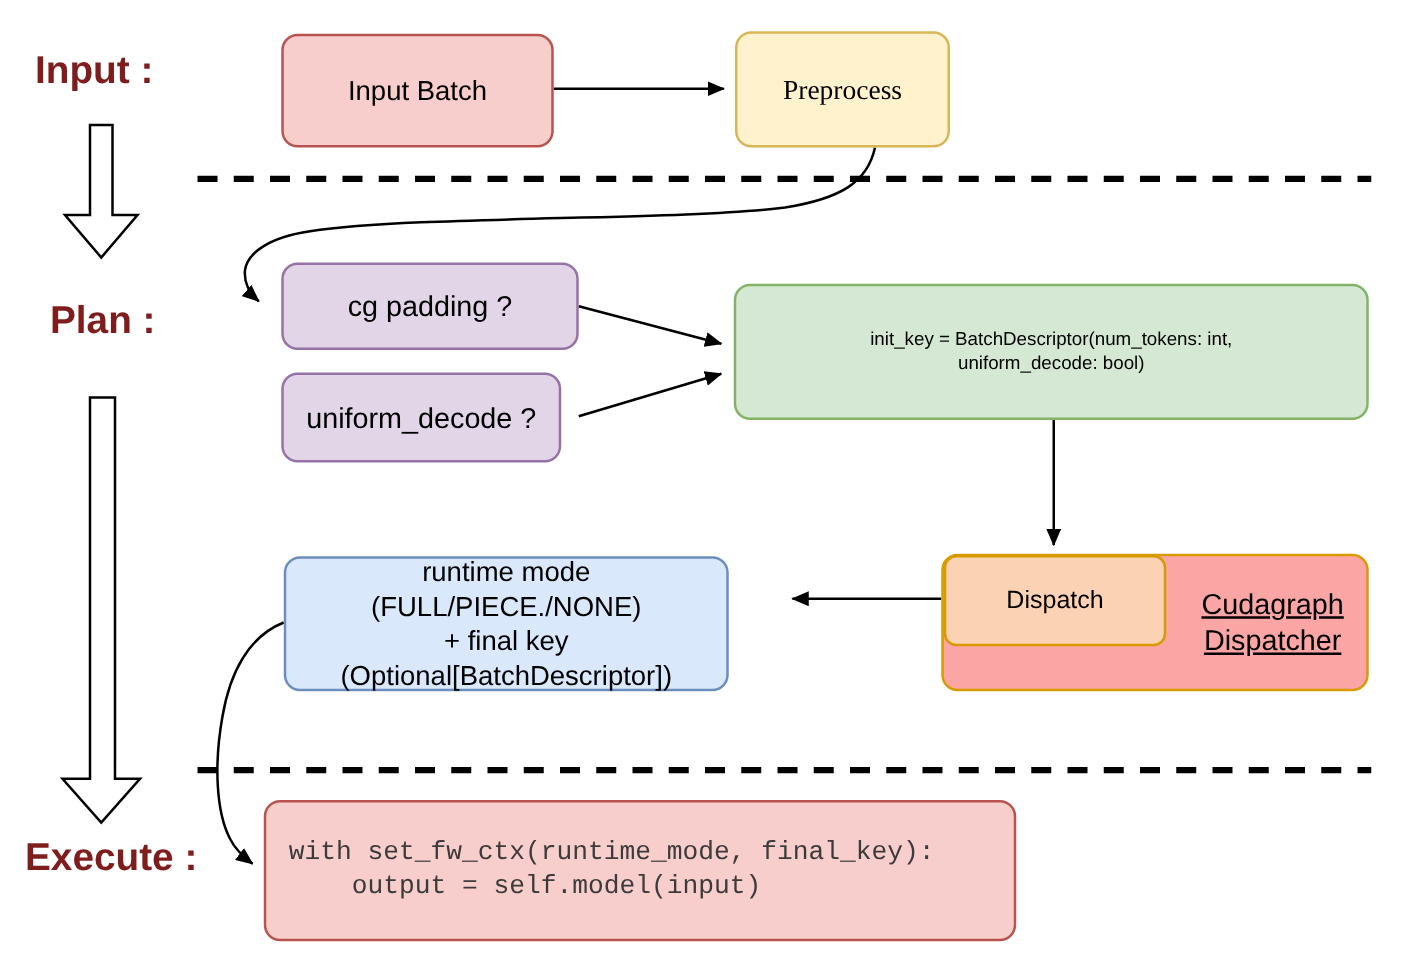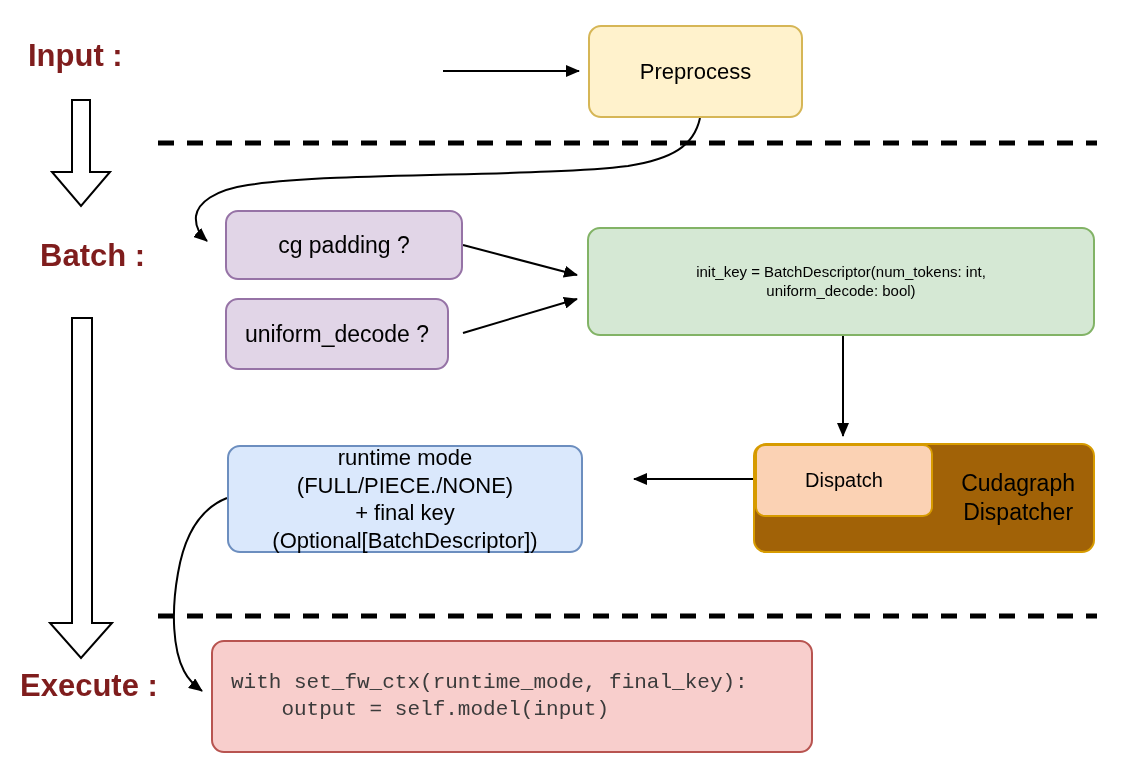--- a/index.html
+++ b/index.html
@@ -28,21 +28,21 @@
     border:2px solid #000;
     border-radius:13px;
     display:flex;
     align-items:center;
     justify-content:center;
     text-align:center;
     line-height:1.25;
   }
   .node .lines{display:flex;flex-direction:column;align-items:center;}
   .n-input-batch{left:225px;top:27px;width:218px;height:91px;font-size:22px;}
-  .n-preprocess{left:588px;top:25px;width:215px;height:93px;font-size:22px;}
+  .n-preprocess{left:588px;top:25px;width:172px;height:93px;font-size:22px;font-family:Liberation Serif, serif;}
   .n-cg{left:225px;top:210px;width:238px;height:70px;font-size:23px;}
   .n-uniform{left:225px;top:298px;width:224px;height:72px;font-size:23px;}
   .n-initkey{left:587px;top:227px;width:508px;height:109px;font-size:15px;}
   .n-cuda{left:753px;top:443px;width:342px;height:110px;font-size:23px;justify-content:flex-end;}
   .n-cuda .lines{margin-right:18px;}
   .n-dispatch{left:755px;top:444px;width:178px;height:73px;font-size:20px;border-radius:10px;}
   .n-runtime{left:227px;top:445px;width:356px;height:108px;font-size:22px;}
   .n-code{
     left:211px;top:640px;width:602px;height:113px;
     font-family:"Liberation Mono", monospace;
@@ -75,44 +75,47 @@
     <path d="M443,71 L579,71" stroke="currentColor" stroke-width="2" fill="none" marker-end="url(#ah)"></path>
     <path d="M700,118 C694,146 672,159 628,166 C540,177 335,172 248,185 C214,190 198,203 196,216 C195,226 199,234 207,241" stroke="currentColor" stroke-width="2" fill="none" marker-end="url(#ah)"></path>
     <path d="M463,245 L577,275" stroke="currentColor" stroke-width="2" fill="none" marker-end="url(#ah)"></path>
     <path d="M463,333 L577,299" stroke="currentColor" stroke-width="2" fill="none" marker-end="url(#ah)"></path>
     <path d="M843,336 L843,436" stroke="currentColor" stroke-width="2" fill="none" marker-end="url(#ah)"></path>
     <path d="M753,479 L634,479" stroke="currentColor" stroke-width="2" fill="none" marker-end="url(#ah)"></path>
     <path d="M227,498 C199,509 184,538 178,573 C171,612 173,650 184,671 C188,679 194,685 202,691" stroke="currentColor" stroke-width="2" fill="none" marker-end="url(#ah)"></path>
   </svg>
 
   <div class="stage-label" style="left:28px;top:38px;">Input :</div>
-  <div class="stage-label" style="left:40px;top:238px;">Batch :</div>
+  <div class="stage-label" style="left:40px;top:238px;">Plan :</div>
   <div class="stage-label" style="left:20px;top:668px;">Execute :</div>
 
+  <div class="node n-input-batch" style="background-color: rgb(248, 206, 204); border-color: rgb(184, 84, 80);">
+    <span>Input Batch</span>
+  </div>
 
   <div class="node n-preprocess" style="background-color: rgb(255, 242, 204); border-color: rgb(214, 182, 86);">
     <span>Preprocess</span>
   </div>
 
   <div class="node n-cg" style="background-color: rgb(225, 213, 231); border-color: rgb(150, 115, 166);">
     <span>cg padding ?</span>
   </div>
 
   <div class="node n-uniform" style="background-color: rgb(225, 213, 231); border-color: rgb(150, 115, 166);">
     <span>uniform_decode ?</span>
   </div>
 
   <div class="node n-initkey" style="background-color: rgb(213, 232, 212); border-color: rgb(130, 179, 102);">
     <span class="lines">
       <span>init_key = BatchDescriptor(num_tokens: int,</span>
       <span>uniform_decode: bool)</span>
     </span>
   </div>
 
-  <div class="node n-cuda" style="background-color: #a16207; border-color: rgb(215, 155, 0);">
+  <div class="node n-cuda" style="background-color: #fca5a5; border-color: rgb(215, 155, 0); text-decoration: underline;">
     <span class="lines">
       <span>Cudagraph</span>
       <span>Dispatcher</span>
     </span>
   </div>
 
   <div class="node n-dispatch" style="background-color: rgb(251, 210, 180); border-color: rgb(215, 155, 0);">
     <span>Dispatch</span>
   </div>
 

